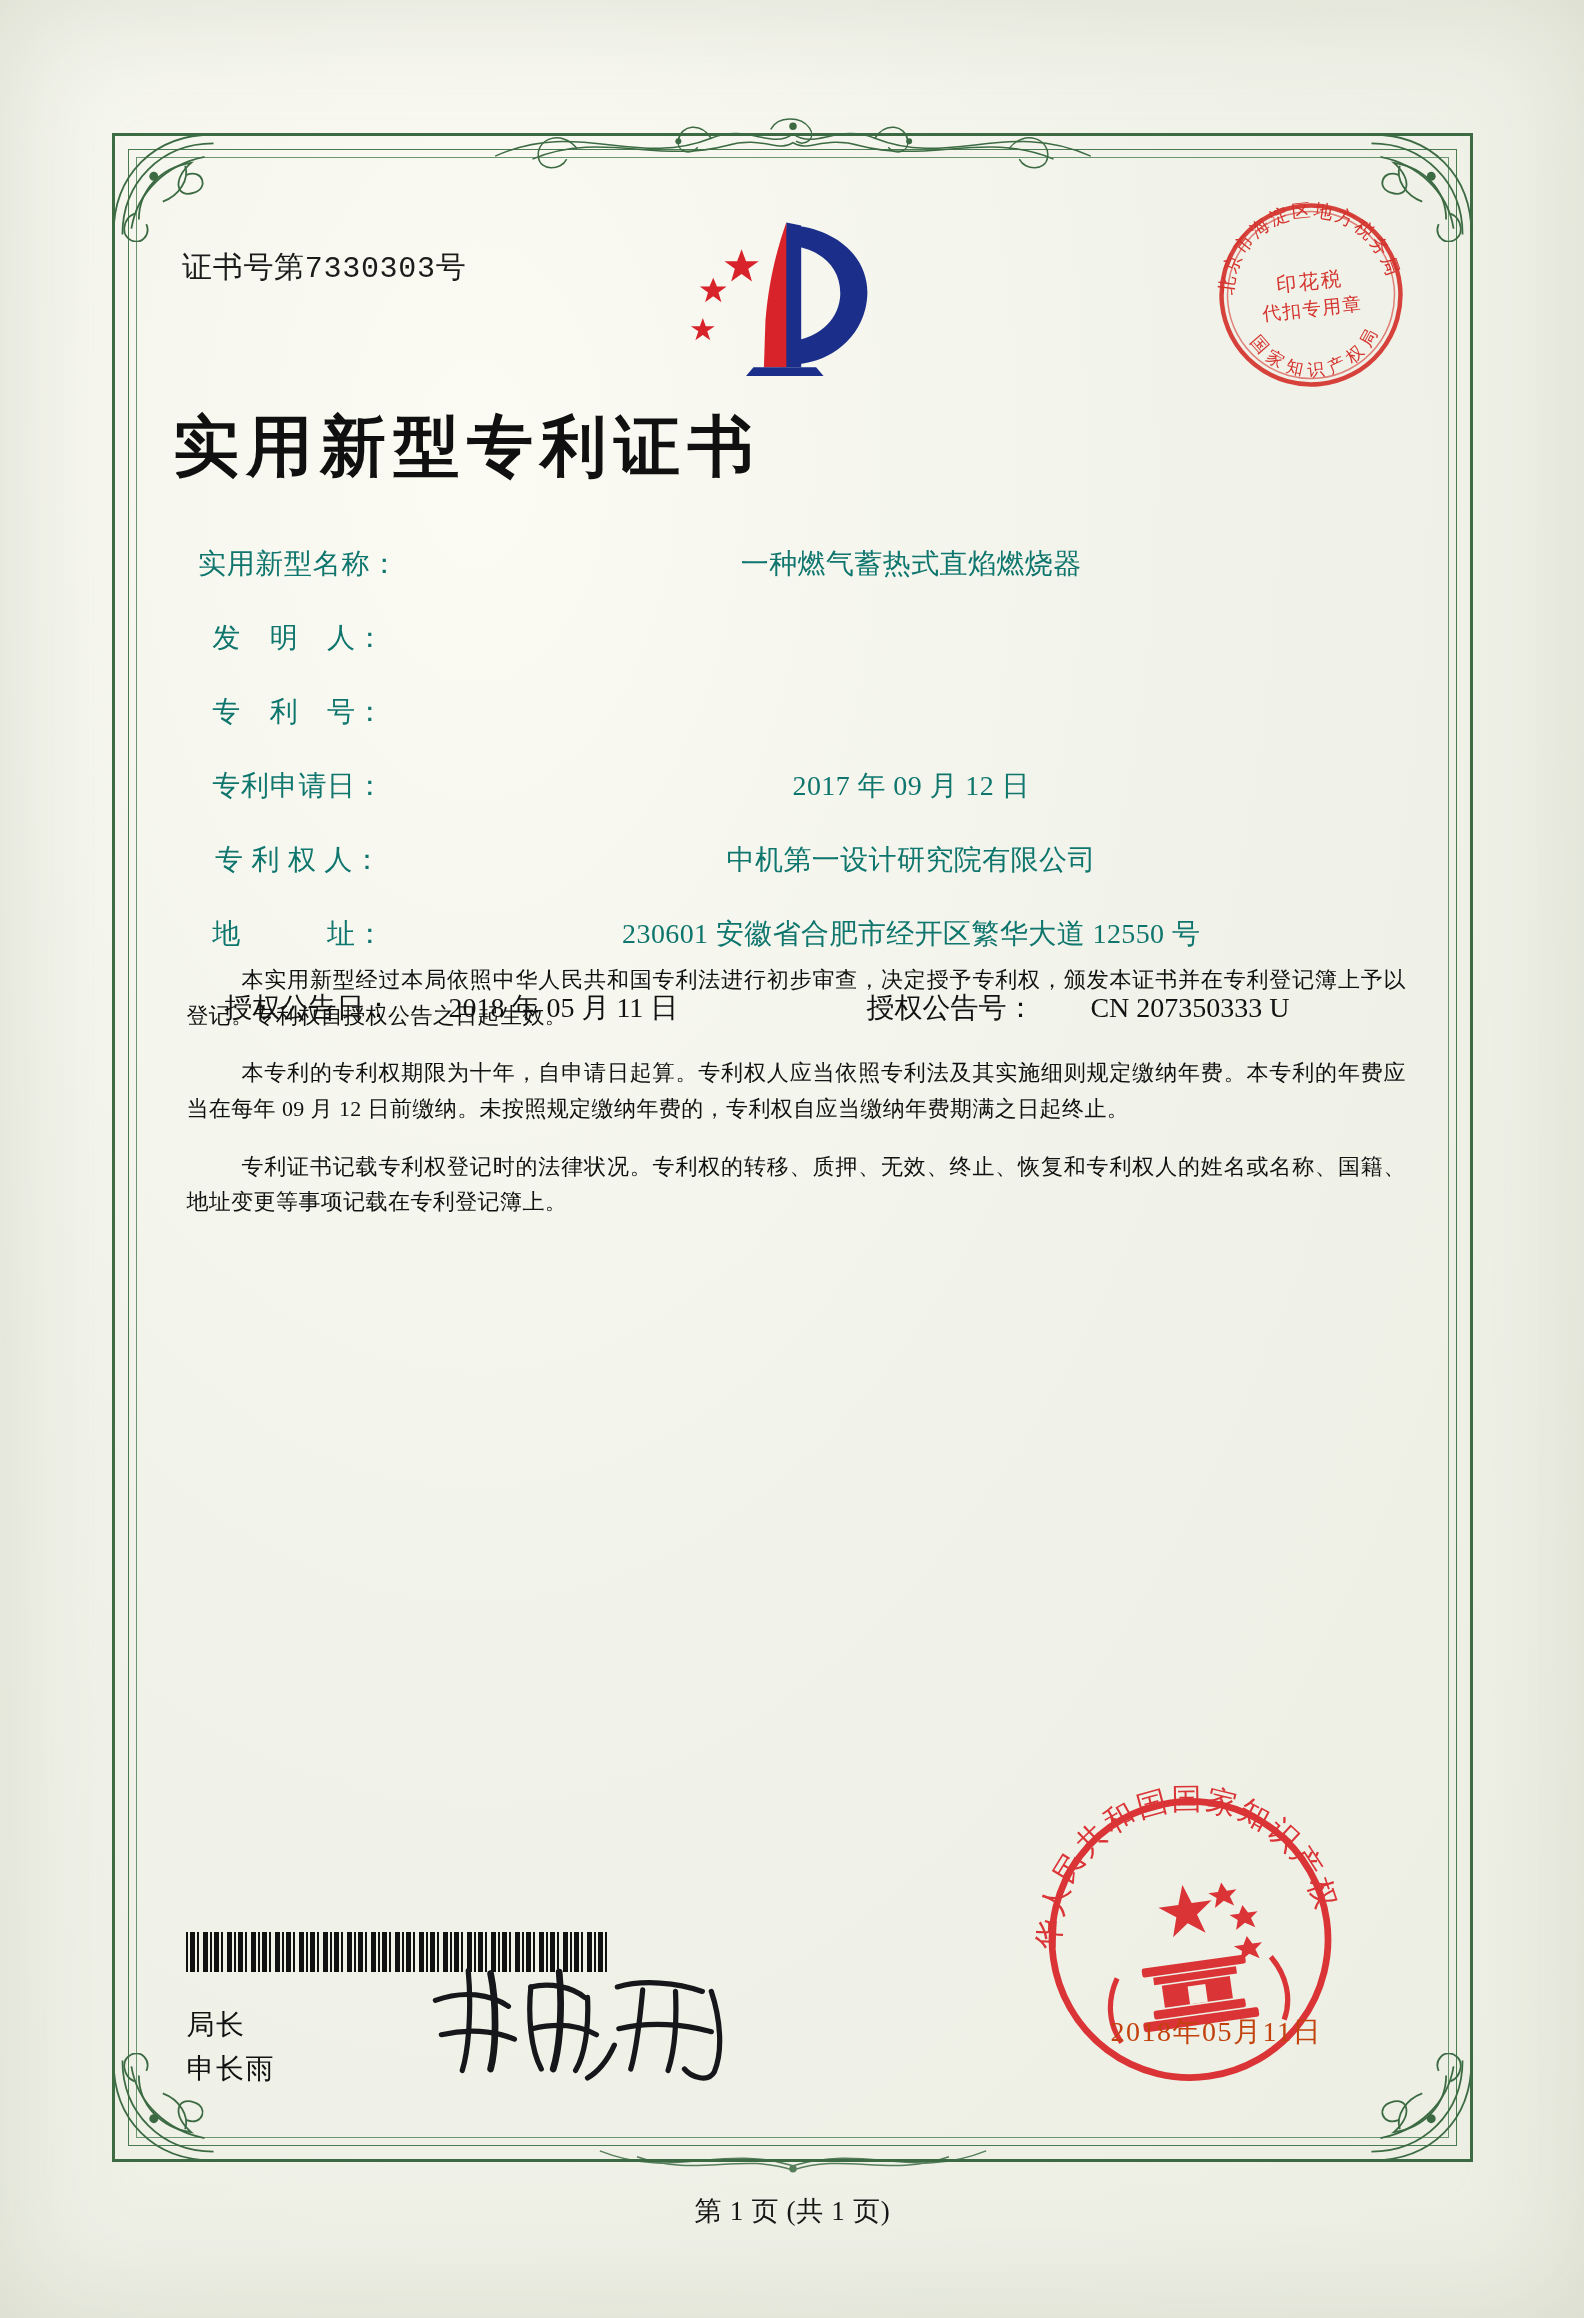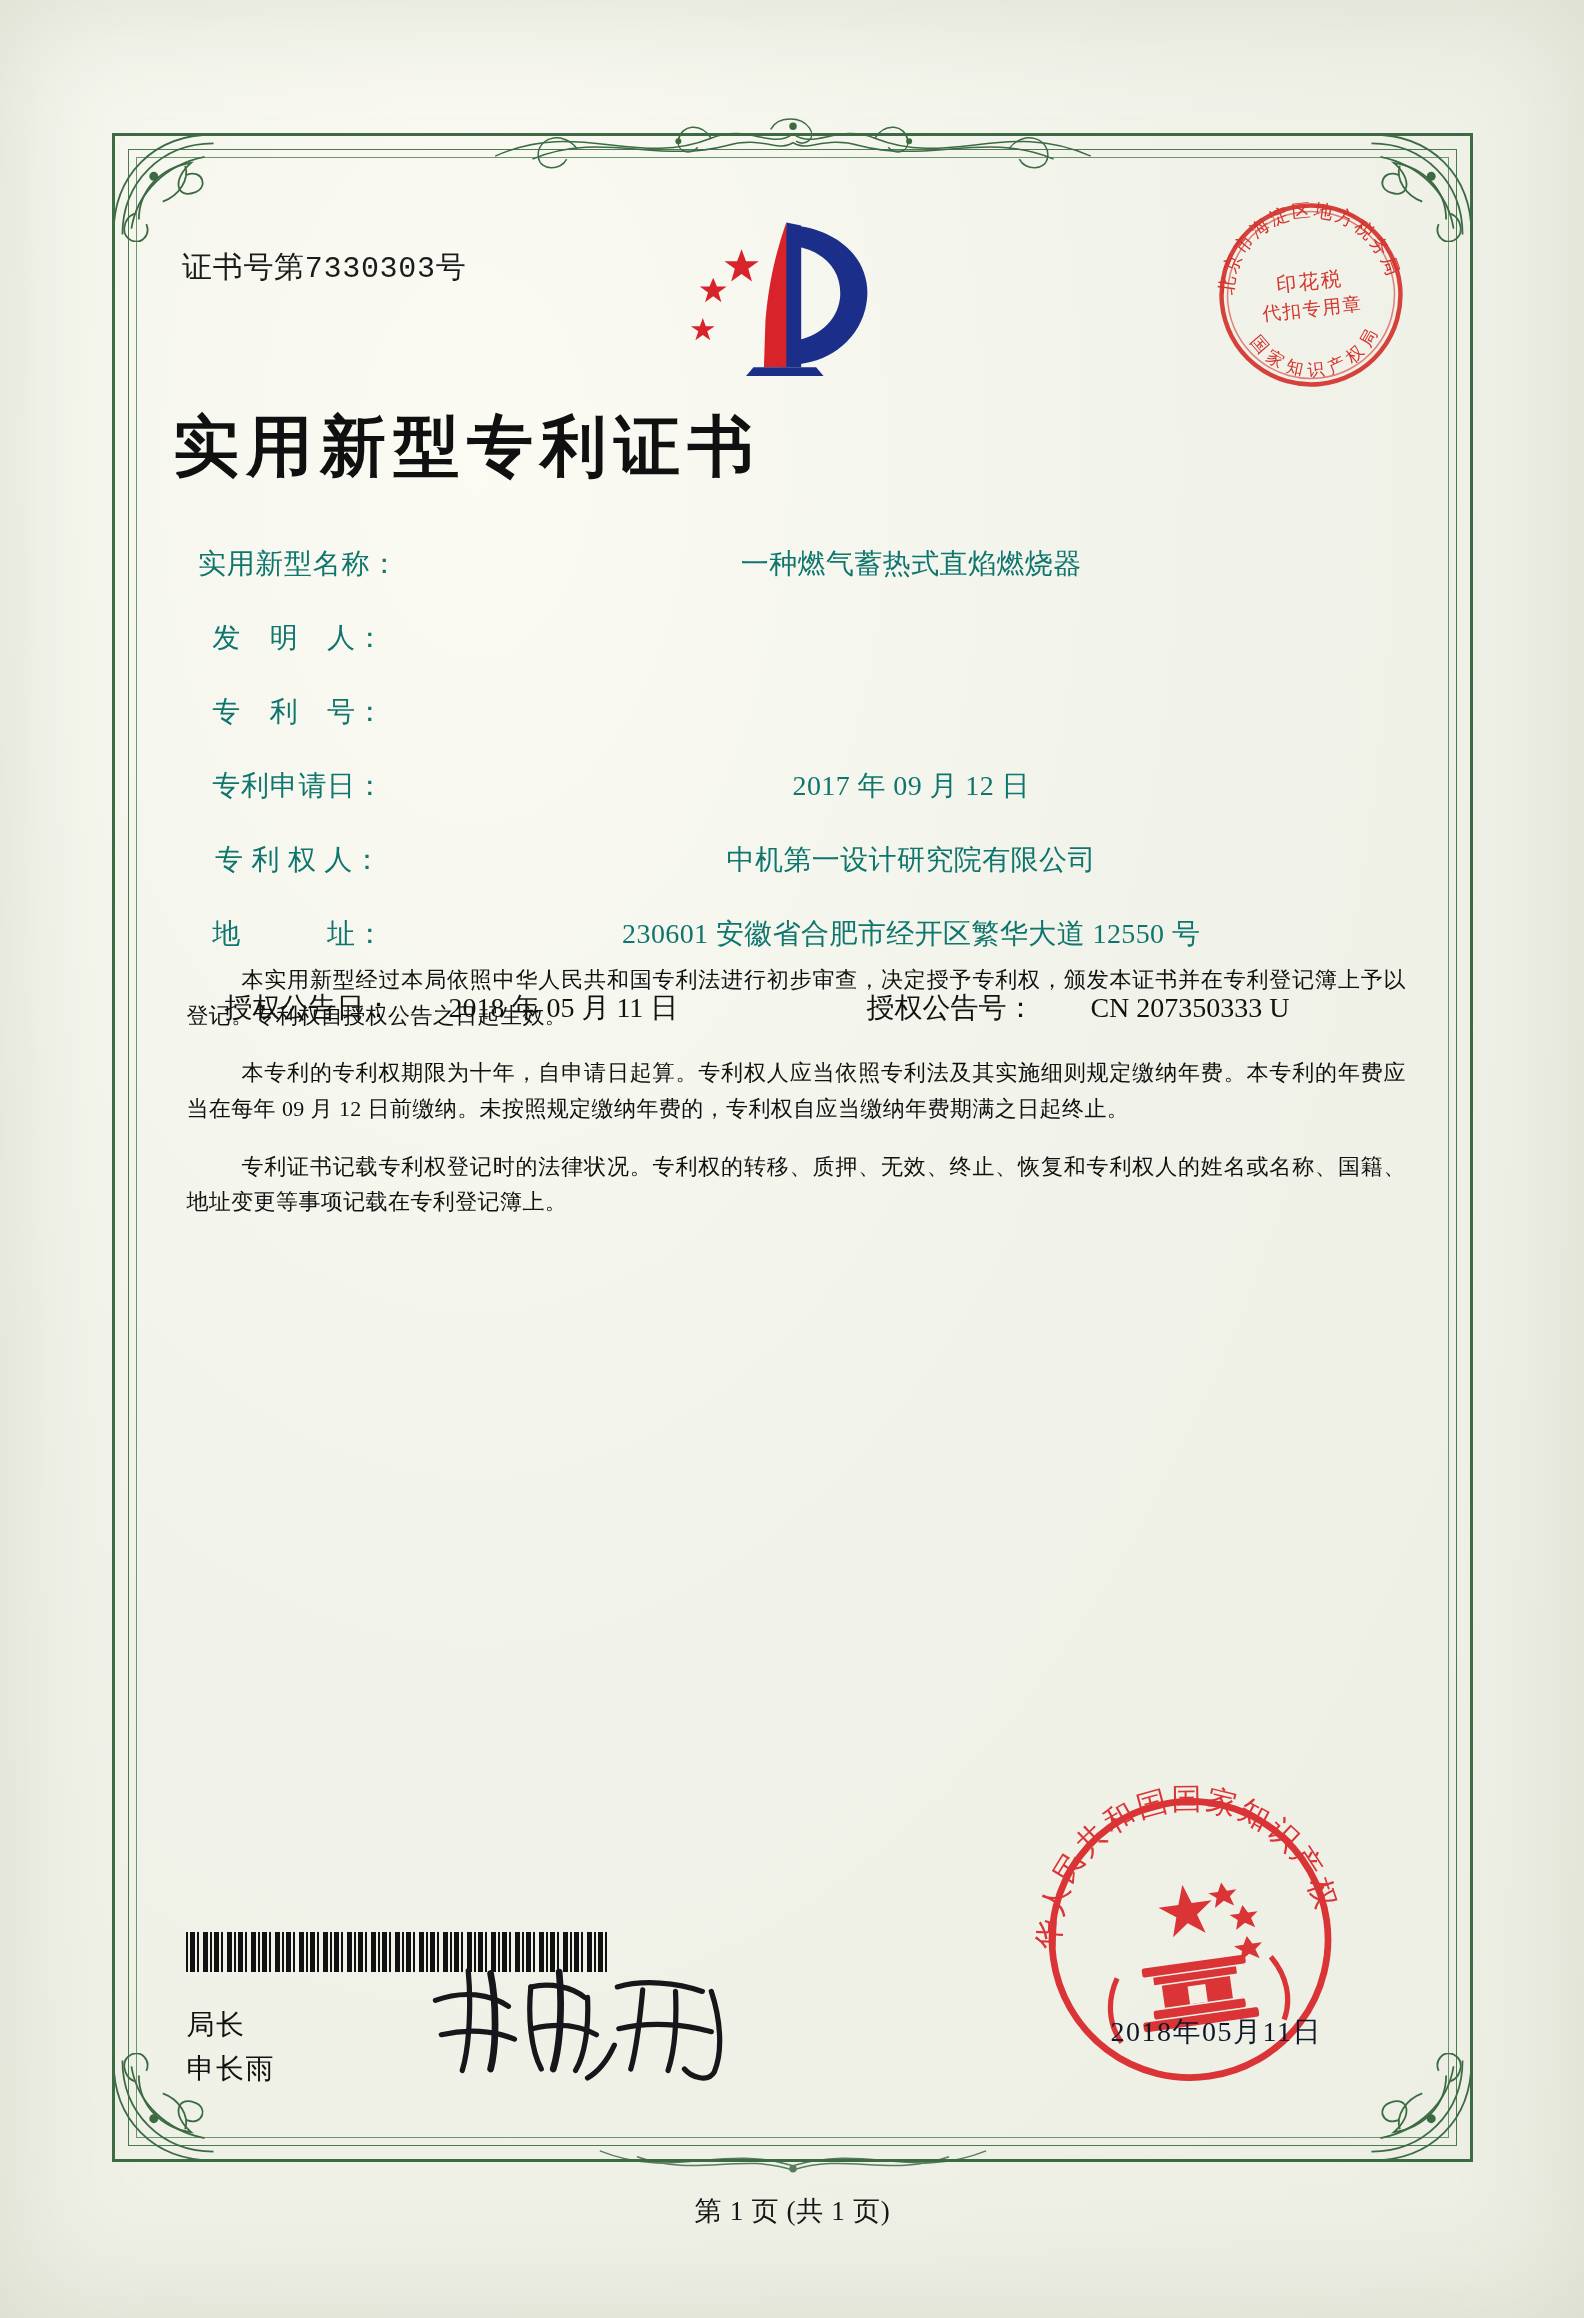--- a/index.html
+++ b/index.html
@@ -166,21 +166,21 @@
 
   
   .stamp-nat{
     position:absolute;right:28px;bottom:-7.5px;
     width:388px;height:373px;
   }
   .stamp-nat svg{width:100%;height:100%;display:block;}
 
   .stamp-date{
     position:absolute;right:90px;bottom:67px;
-    font-size:28px;color:#0f172a;letter-spacing:1.5px;
+    font-size:28px;color:#c2410c;letter-spacing:1.5px;
     font-family:"Liberation Serif", serif;
   }
 
   
   .footer{
     position:absolute;left:0;right:0;bottom:90px;
     text-align:center;font-size:27px;color:#141414;
     letter-spacing:0.7px;
   }
 </style>

